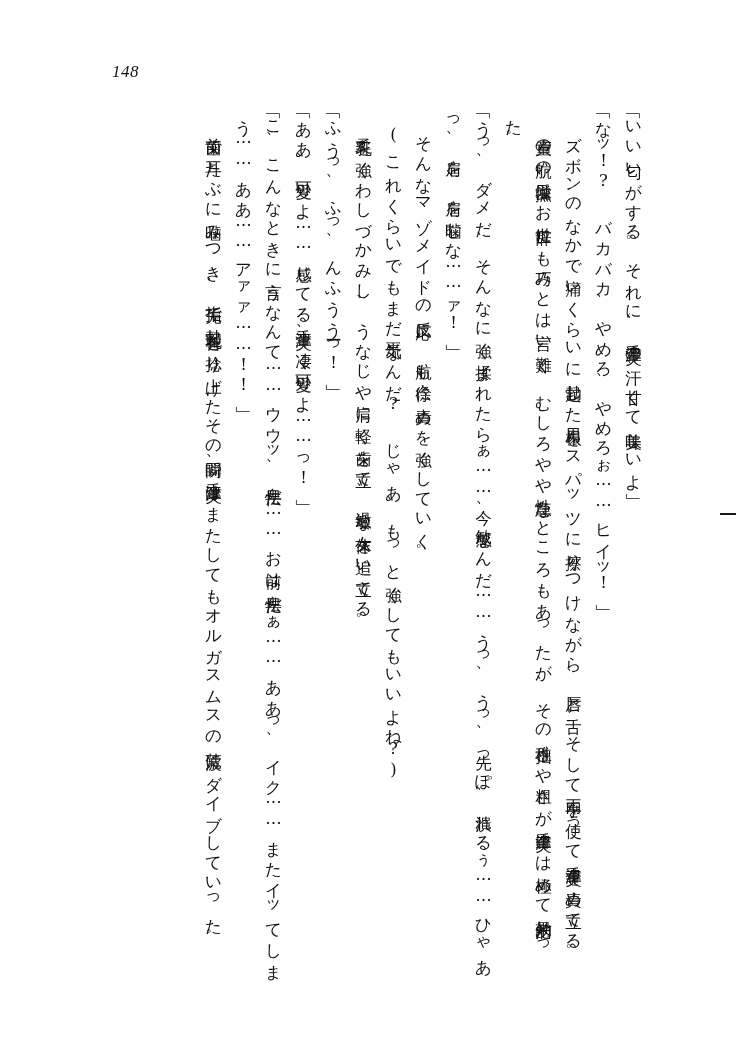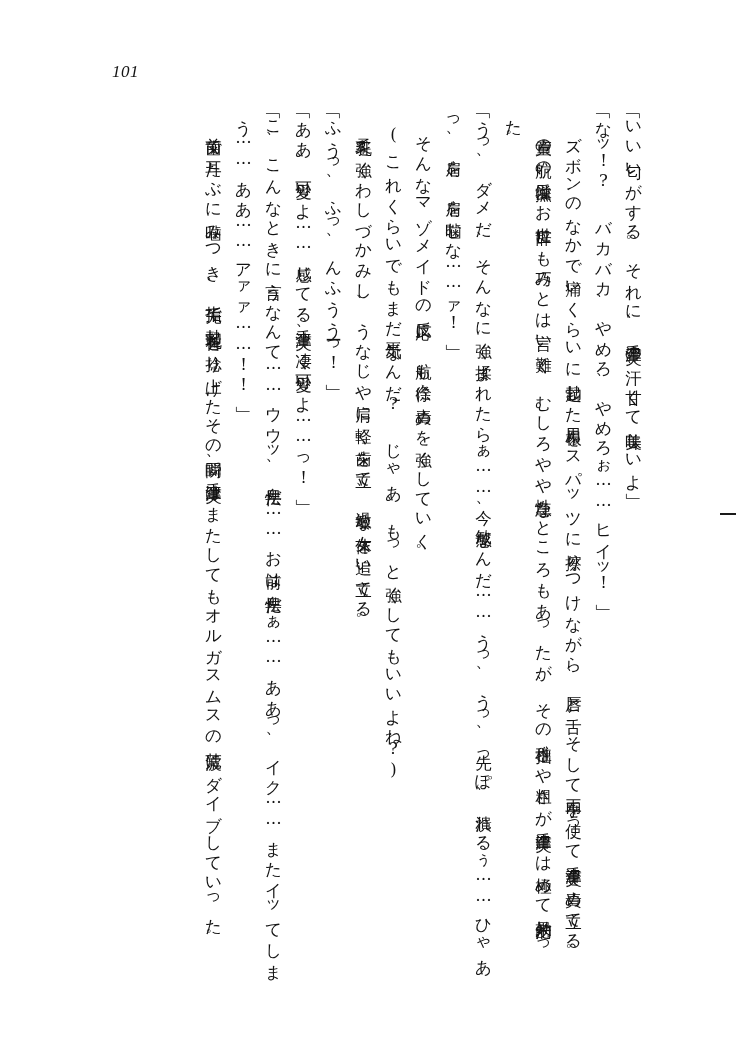--- a/index.html
+++ b/index.html
@@ -73,21 +73,21 @@
   }
   .vtext p.indent {
     text-indent: 1em;
   }
 </style>
 </head>
 <body>
 
 <div class="page">
 
-  <div class="page-number">101</div>
+  <div class="page-number">148</div>
 
   <div class="edge-rule"></div>
 
   <div class="vtext">
     <p>「いい匂いがする。それに、香津美の汗、甘くて美味しいよ」</p>
     <p>「なッ!?　バカバカ、やめろ、やめろぉ……ヒイッ!」</p>
     <p class="indent">ズボンのなかで痛いくらいに勃起した男根をスパッツに擦りつけながら、唇と舌、そして両手を使って香津美を責め立てる。</p>
     <p class="indent">童貞の航の愛撫はお世辞にも巧みとは言い難く、むしろやや性急なところもあったが、その稚拙さや粗さが香津美には極めて効果的だった。</p>
     <p>「うっ、ダメだ、そんなに強く揉まれたらぁ……今、敏感なんだ……うっ、うっ、先っぽ、潰れるぅ……ひゃあっ、肩を、肩を噛むな……ァ!」</p>
     <p class="indent">そんなマゾメイドの反応に、航も徐々に責めを強くしていく。</p>

